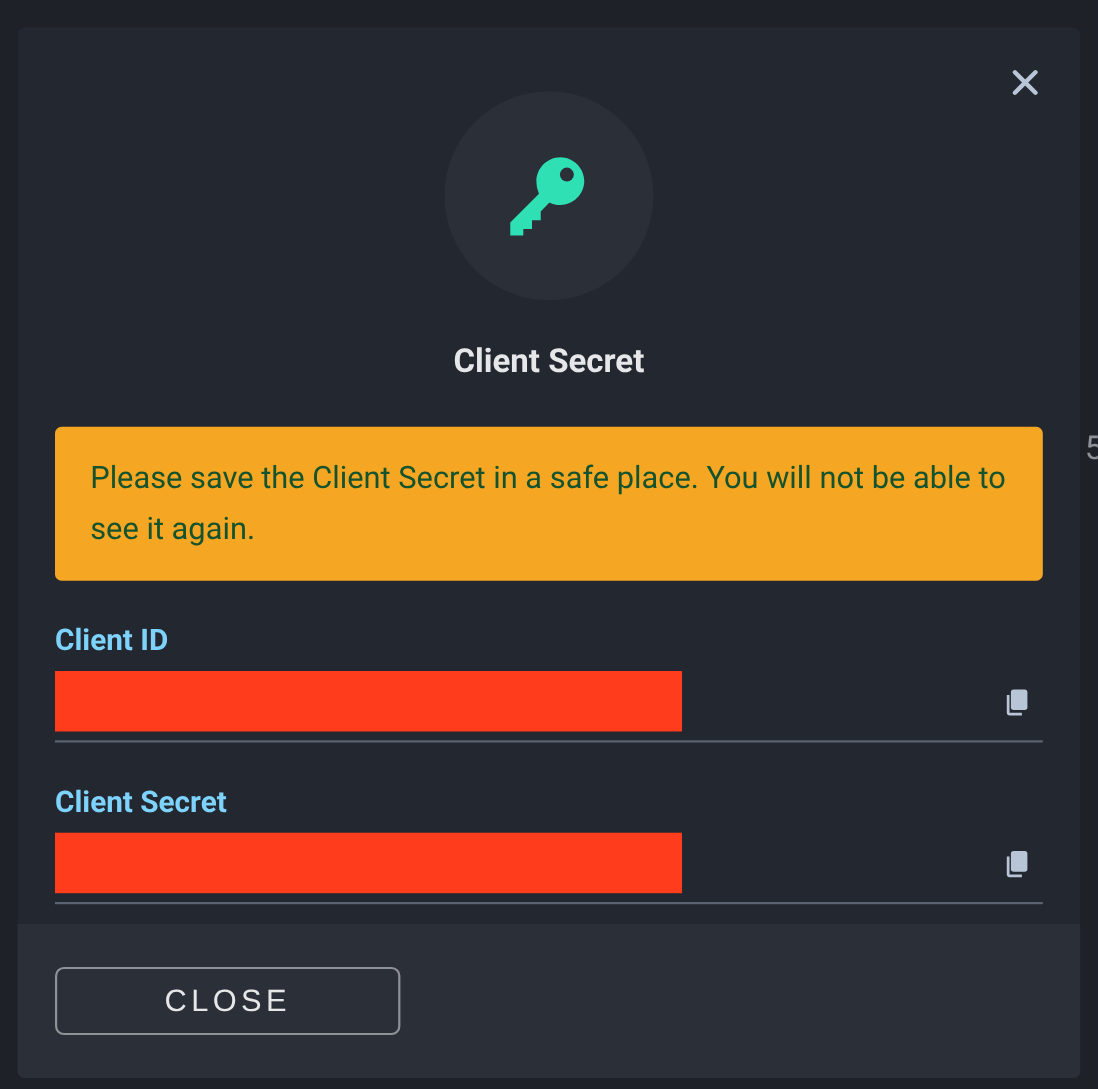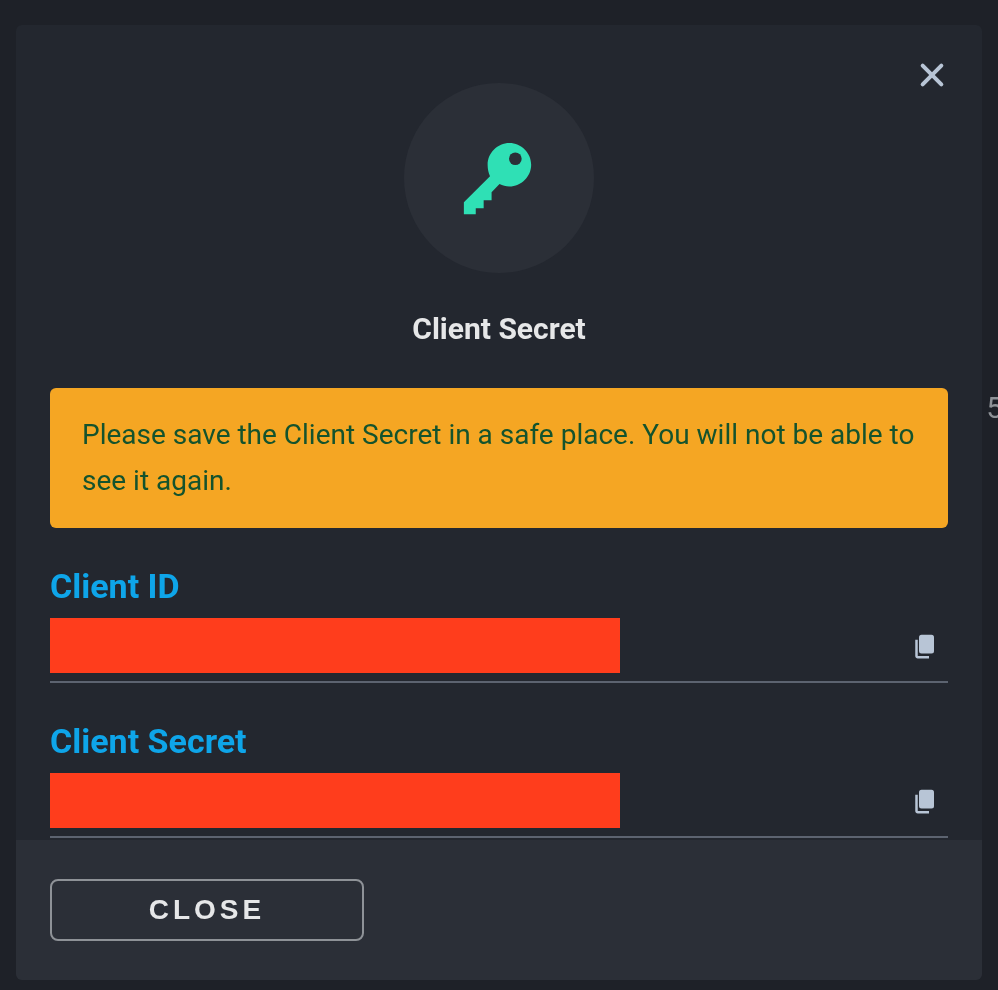--- a/index.html
+++ b/index.html
@@ -74,23 +74,23 @@
     color: #14532d;
     font-size: 28px;
     line-height: 1.65;
     padding: 24px 32px;
     border-radius: 6px;
   }
   .field-group {
     margin: 38px 34px 0;
   }
   .field-label {
-    font-size: 34px;
+    font-size: 27px;
     font-weight: 700;
-    color: #0ea5e9;
+    color: #7dd3fc;
     margin-bottom: 12px;
   }
   .field-row {
     display: flex;
     align-items: center;
     border-bottom: 2px solid #5c6370;
     padding-bottom: 8px;
   }
   .redacted-block {
     height: 55px;
@@ -131,21 +131,21 @@
     border-radius: 0 0 6px 6px;
   }
   .close-action-btn {
     width: 314px;
     height: 62px;
     border: 2px solid #8e9297;
     border-radius: 8px;
     background: transparent;
     color: #e6e7e8;
     font-size: 28px;
-    font-weight: 700;
+    font-weight: 400;
     letter-spacing: 4px;
     cursor: pointer;
     display: flex;
     align-items: center;
     justify-content: center;
   }
 </style>
 </head>
 <body>
 

